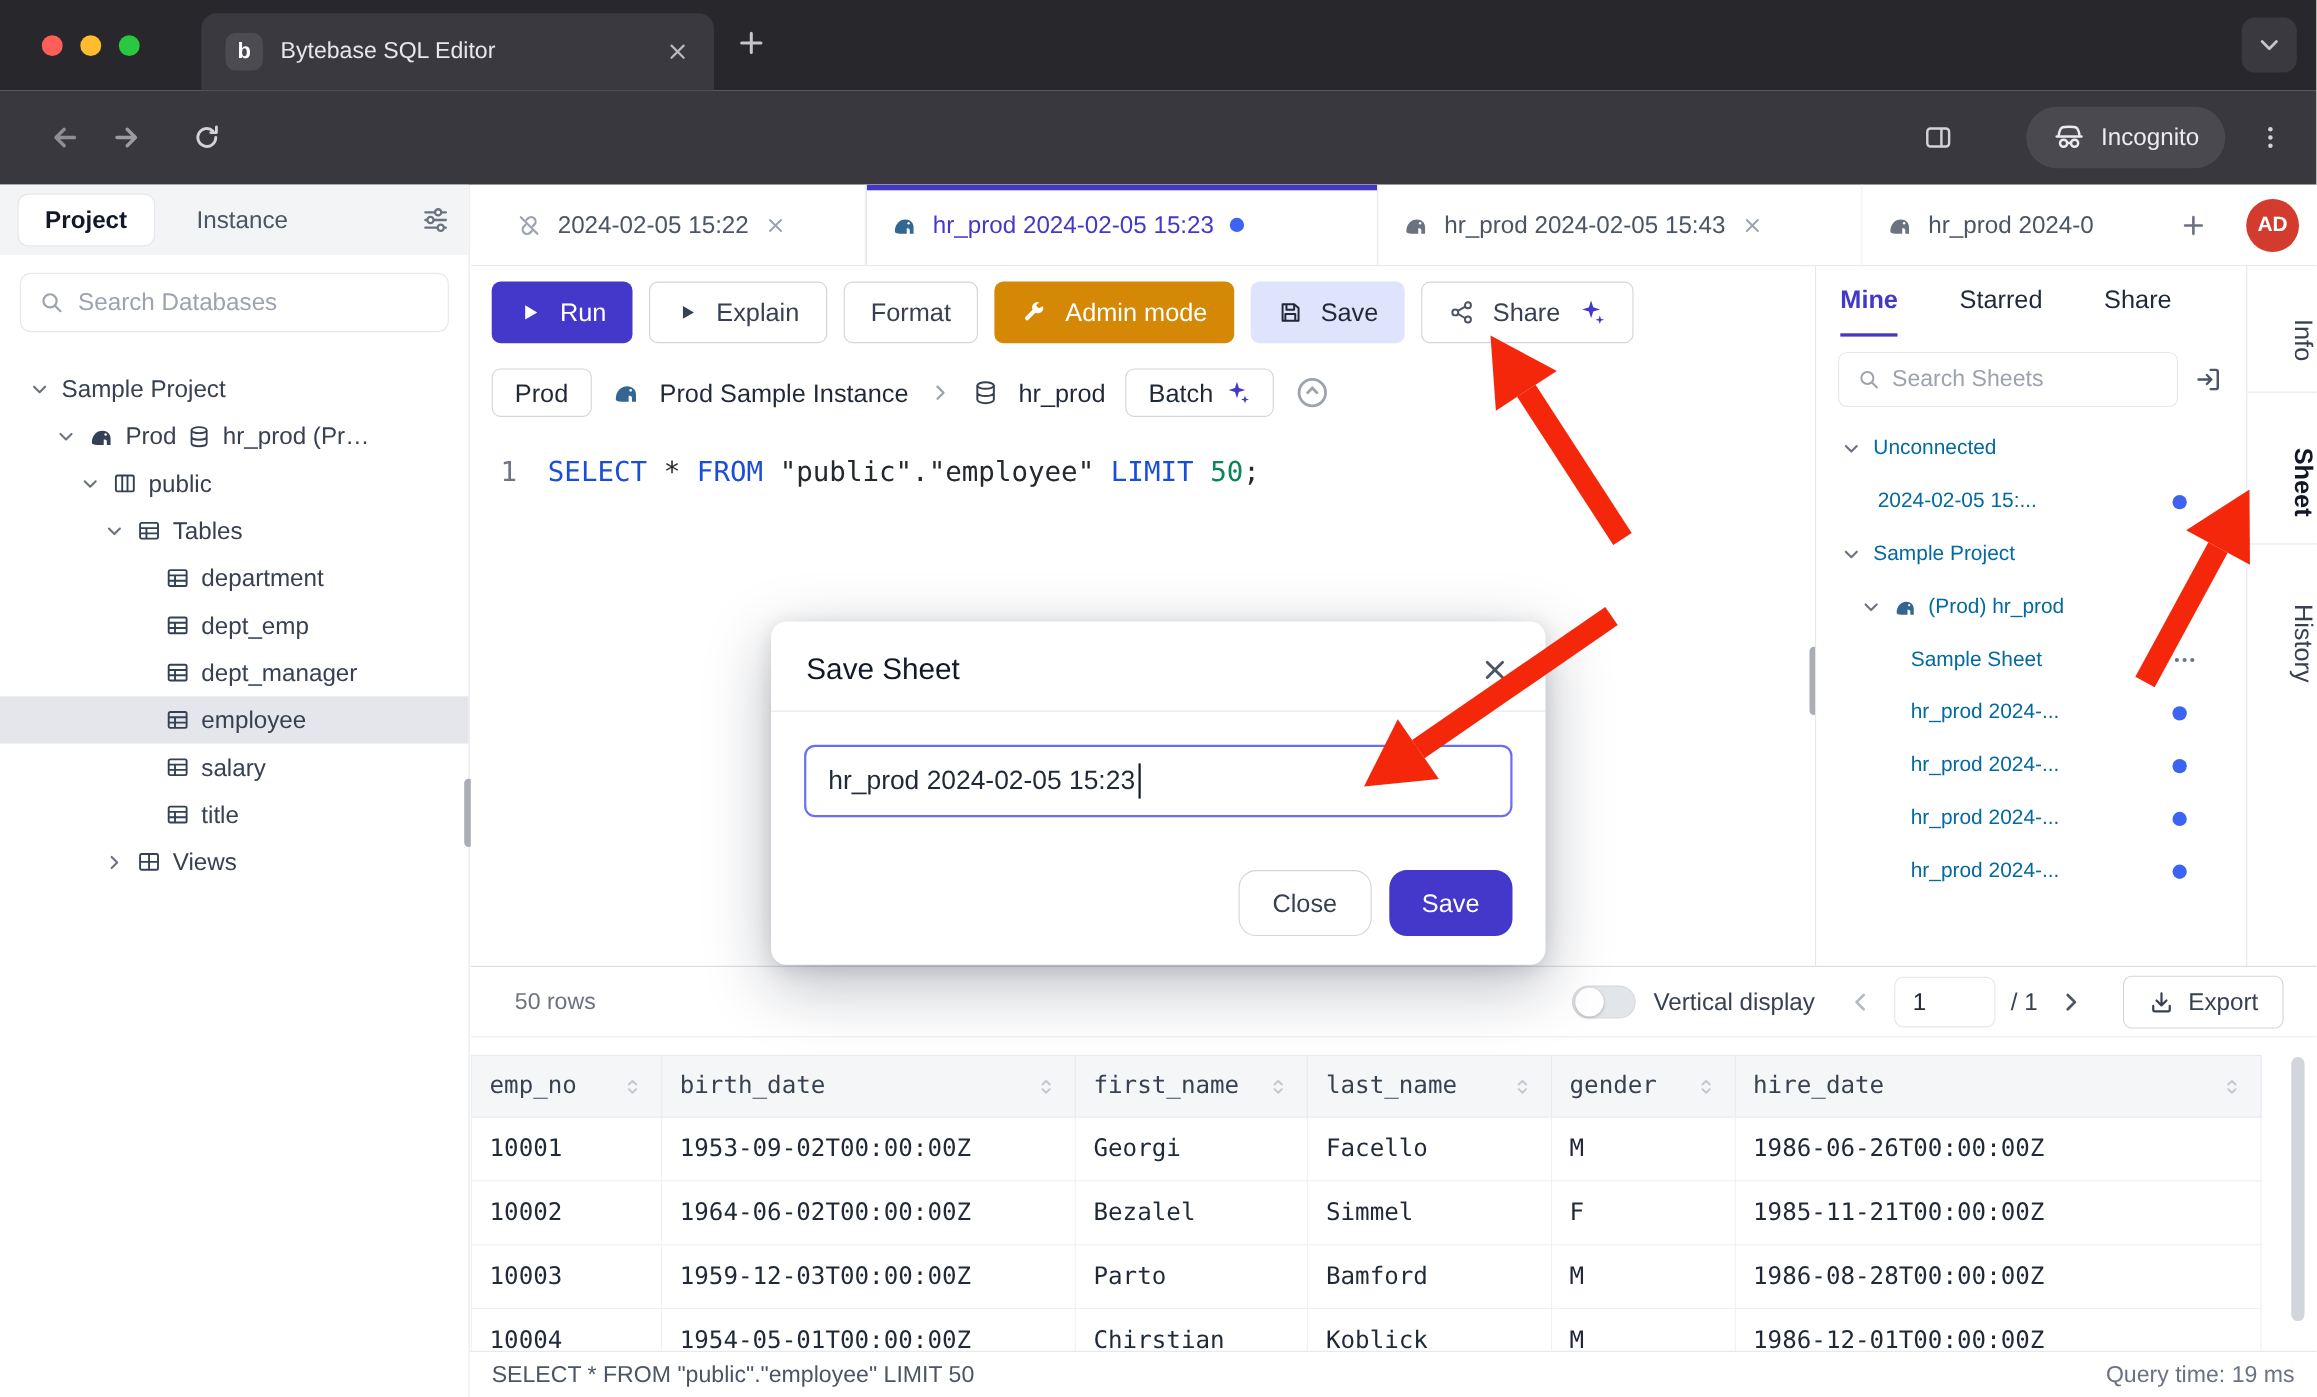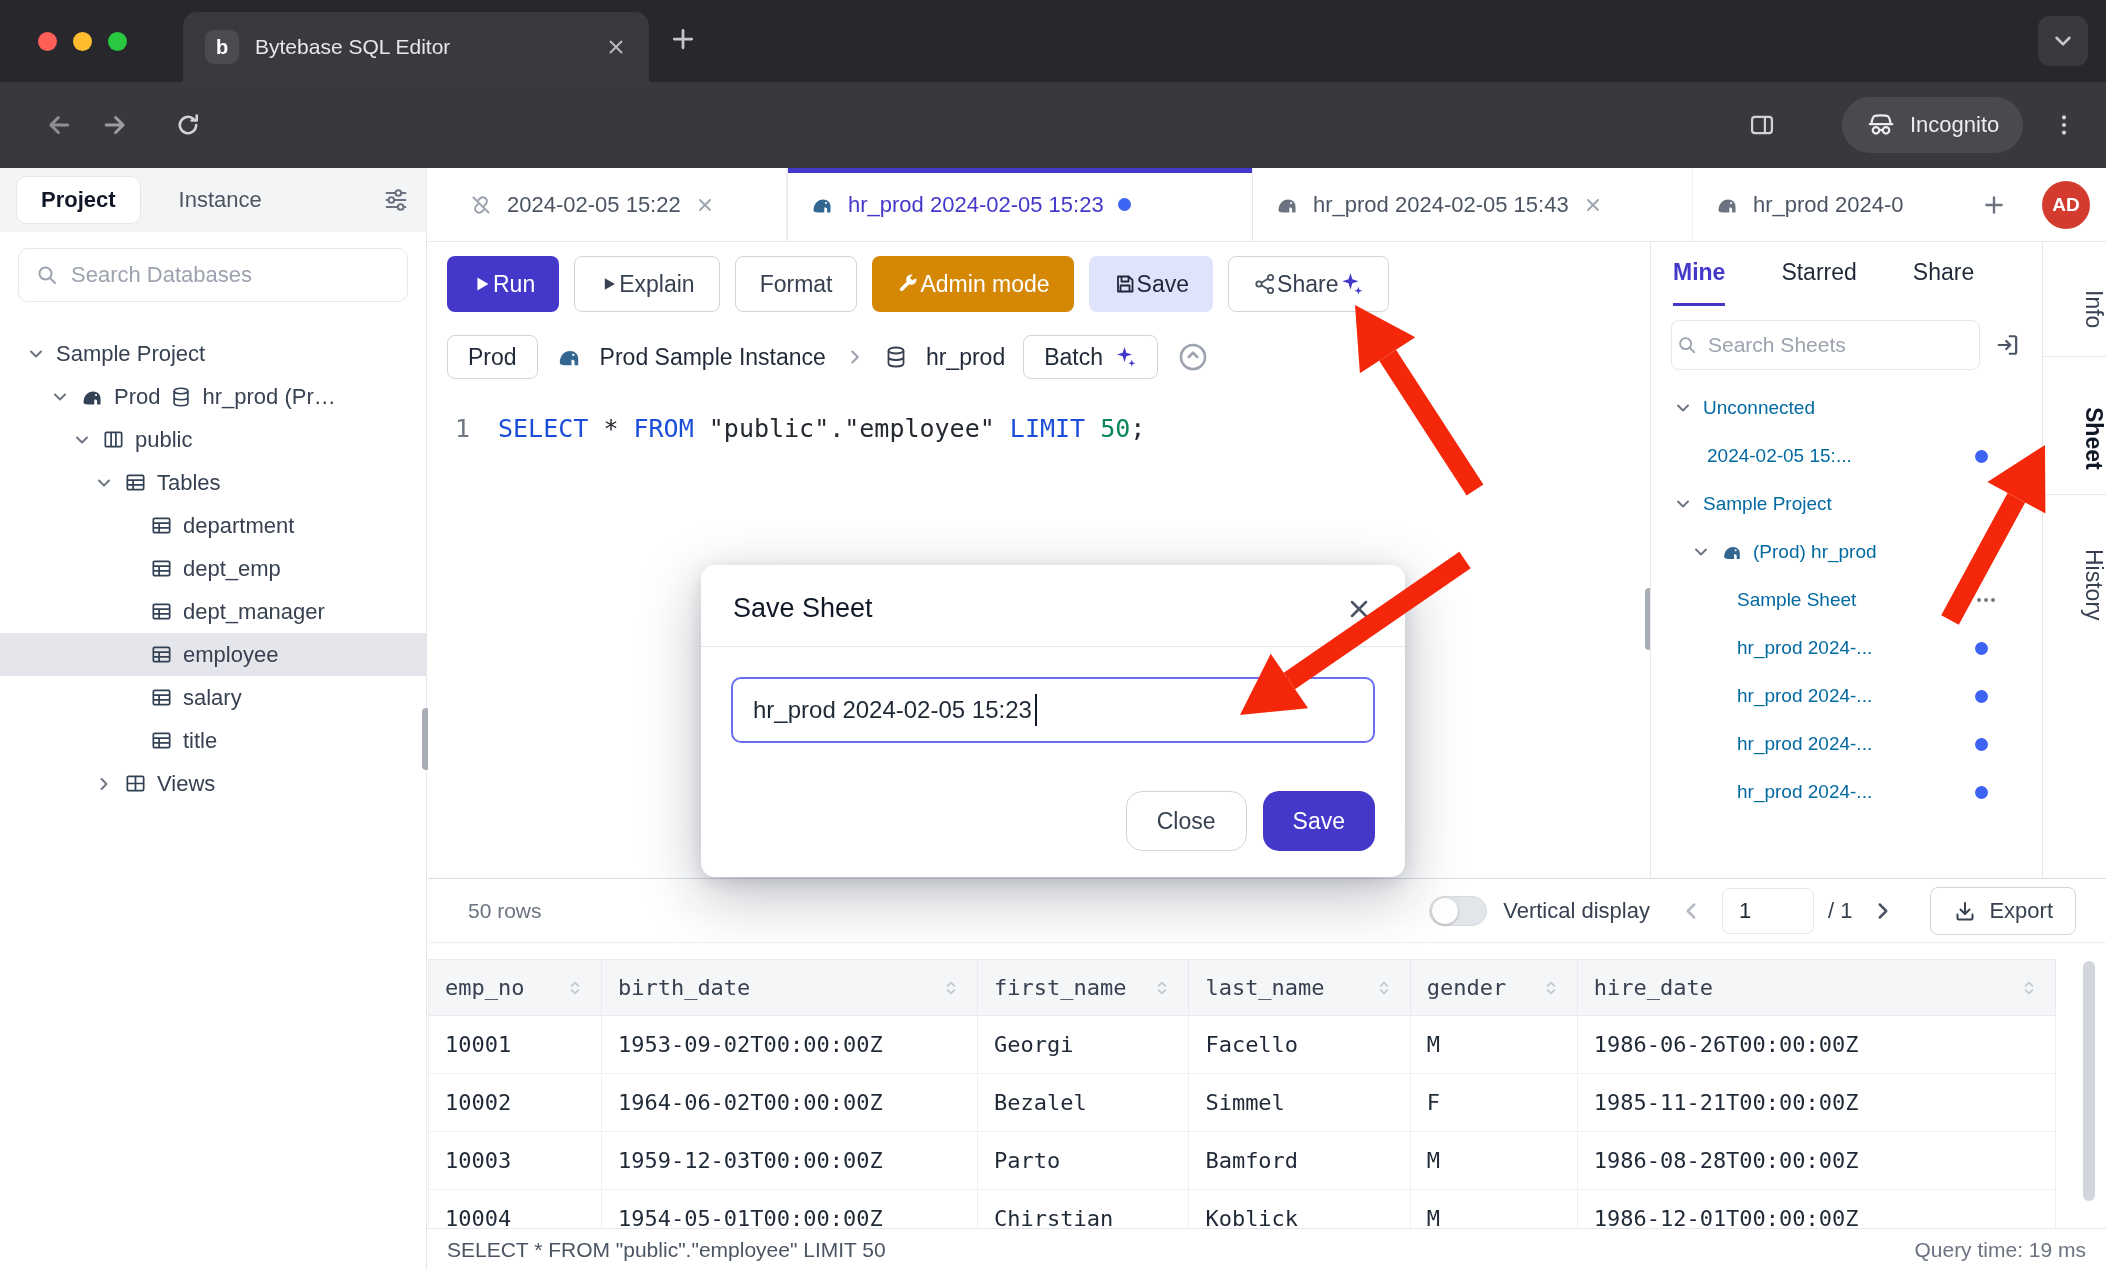--- a/index.html
+++ b/index.html
@@ -57,21 +57,21 @@
   .etab.active::before { content:""; position:absolute; left:0; top:0; right:0; height:5px; background:var(--accent,#4338ca); }
   .dot { width:13px; height:13px; border-radius:50%; background:var(--dot,#3d63f2); flex:none; }
   .tab-plus { display:flex; align-items:center; padding:0 16px; color:#6b7280; }
   .avatar { position:absolute; right:16px; top:13px; width:48px; height:48px; border-radius:50%;
             background:var(--avatar,#d23b2e); color:#fff; font-size:19px; font-weight:bold;
             display:flex; align-items:center; justify-content:center; }
 
   
   .editor-zone { position:absolute; left:428px; top:74px; width:1213px; height:636px; background:#fff; }
   .btn-row { position:absolute; left:19px; top:14px; height:56px; display:flex; align-items:center; }
-  .btn { height:56px; border-radius:8px; font-size:23px; display:flex; align-items:center; gap:0;
+  .btn { height:56px; border-radius:8px; font-size:23px; display:flex; align-items:center; gap:16px;
          padding:0 24px; flex:none; white-space:nowrap; }
   .btn + .btn { margin-left:15px; }
   .btn-run { background:var(--accent,#4338ca); color:#fff; }
   .btn-plain { background:#fff; border:1px solid #d1d5db; color:#374151; }
   .btn-admin { background:var(--admin,#d48806); color:#fff; margin-left:80px; }
   .btn-save { background:var(--accent_soft,#dfe3fb); color:#1f2937; margin-left:24px; }
   .btn-share { margin-left:56px; }
   .crumb-row { position:absolute; left:19px; top:92px; height:46px; display:flex; align-items:center; gap:18px;
                font-size:23px; color:#1f2937; }
   .chip { height:44px; border:1px solid #d1d5db; border-radius:8px; display:flex; align-items:center;
@@ -83,21 +83,21 @@
   .tok-kw { color:var(--kw,#1b4ed8); } .tok-num { color:var(--num,#098658); } .tok-id { color:var(--str,#24292f); }
 
   
   .sheet-panel { position:absolute; left:1650px; top:74px; width:392px; height:636px; border-left:1px solid #e5e7eb;
                  background:#fff; overflow:hidden; }
   .sp-tabs { height:64px; display:flex; align-items:stretch; gap:56px; padding-left:22px; font-size:23px; color:#1f2937; }
   .sp-tab { display:flex; align-items:center; border-bottom:3px solid transparent; flex:none; }
   .sp-tab.active { color:var(--accent,#4338ca); border-bottom-color:var(--accent,#4338ca); font-weight:600; }
   .sp-search-row { margin-top:14px; display:flex; align-items:center; gap:14px; padding:0 20px; }
   .sp-search { flex:1; height:50px; border:1px solid #e5e7eb; border-radius:8px; display:flex; align-items:center;
-               gap:10px; padding:0 4px; color:#9ca3af; font-size:21px; overflow:hidden; white-space:nowrap; }
+               gap:10px; padding:0 16px; color:#9ca3af; font-size:21px; overflow:hidden; white-space:nowrap; }
   .sp-tree { margin-top:14px; font-size:19px; color:#0369a1; }
   .sp-row { height:48px; display:flex; align-items:center; gap:10px; white-space:nowrap; overflow:hidden; }
   .sp-row .rt { margin-left:auto; margin-right:54px; flex:none; }
 
   
   .rail { position:absolute; left:2042px; top:74px; width:64px; height:636px; border-left:1px solid #e5e7eb; background:#fff; }
   .rail-item { position:absolute; left:0; width:64px; display:flex; justify-content:center;
                writing-mode:vertical-rl; font-size:23px; color:#374151; }
   .rail-item.active { color:#111827; font-weight:600; }
   .rail-sep { position:absolute; left:0; width:64px; border-top:1px solid #e5e7eb; }

